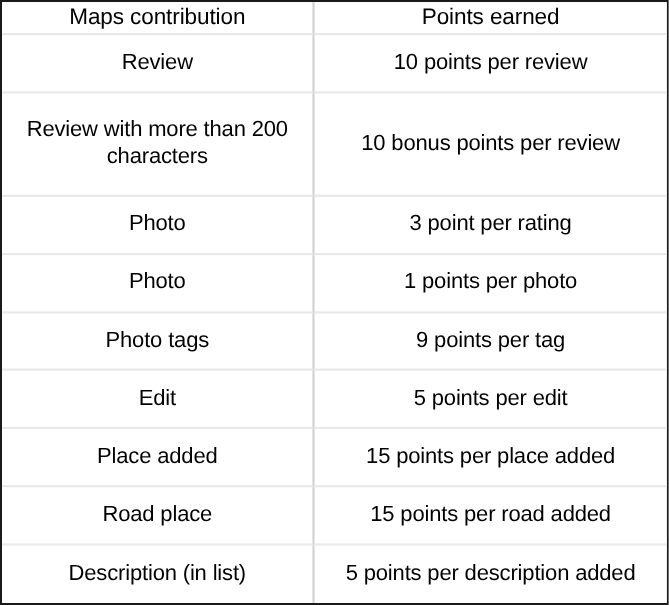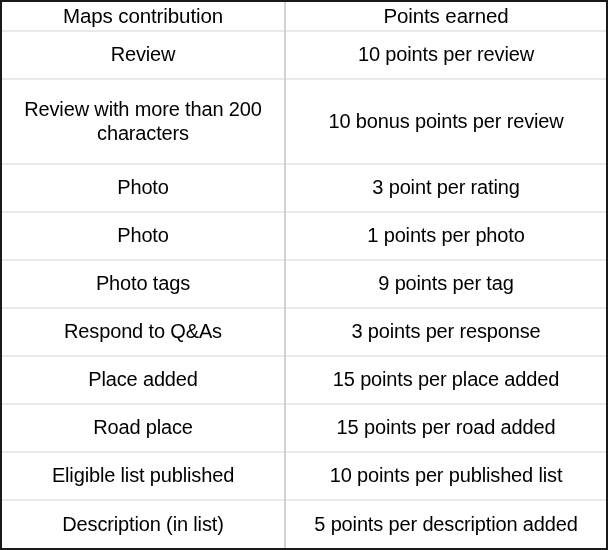--- a/index.html
+++ b/index.html
@@ -109,34 +109,30 @@
         </tr>
         <tr class="">
           <td class="c-left">Photo</td>
           <td class="c-right">1 points per photo</td>
         </tr>
         <tr class="">
           <td class="c-left">Photo tags</td>
           <td class="c-right">9 points per tag</td>
         </tr>
         <tr class="">
-          <td class="c-left">Respond to Q&amp;As</td>
-          <td class="c-right">3 points per response</td>
+          <td class="c-left">Edit</td>
+          <td class="c-right">5 points per edit</td>
         </tr>
         <tr class="">
           <td class="c-left">Place added</td>
           <td class="c-right">15 points per place added</td>
         </tr>
         <tr class="">
           <td class="c-left">Road place</td>
           <td class="c-right">15 points per road added</td>
         </tr>
         <tr class="">
-          <td class="c-left">Eligible list published</td>
-          <td class="c-right">10 points per published list</td>
-        </tr>
-        <tr class="">
           <td class="c-left">Description (in list)</td>
           <td class="c-right">5 points per description added</td>
         </tr>
       </tbody>
   </table>
 </div>
 
 </body></html>

